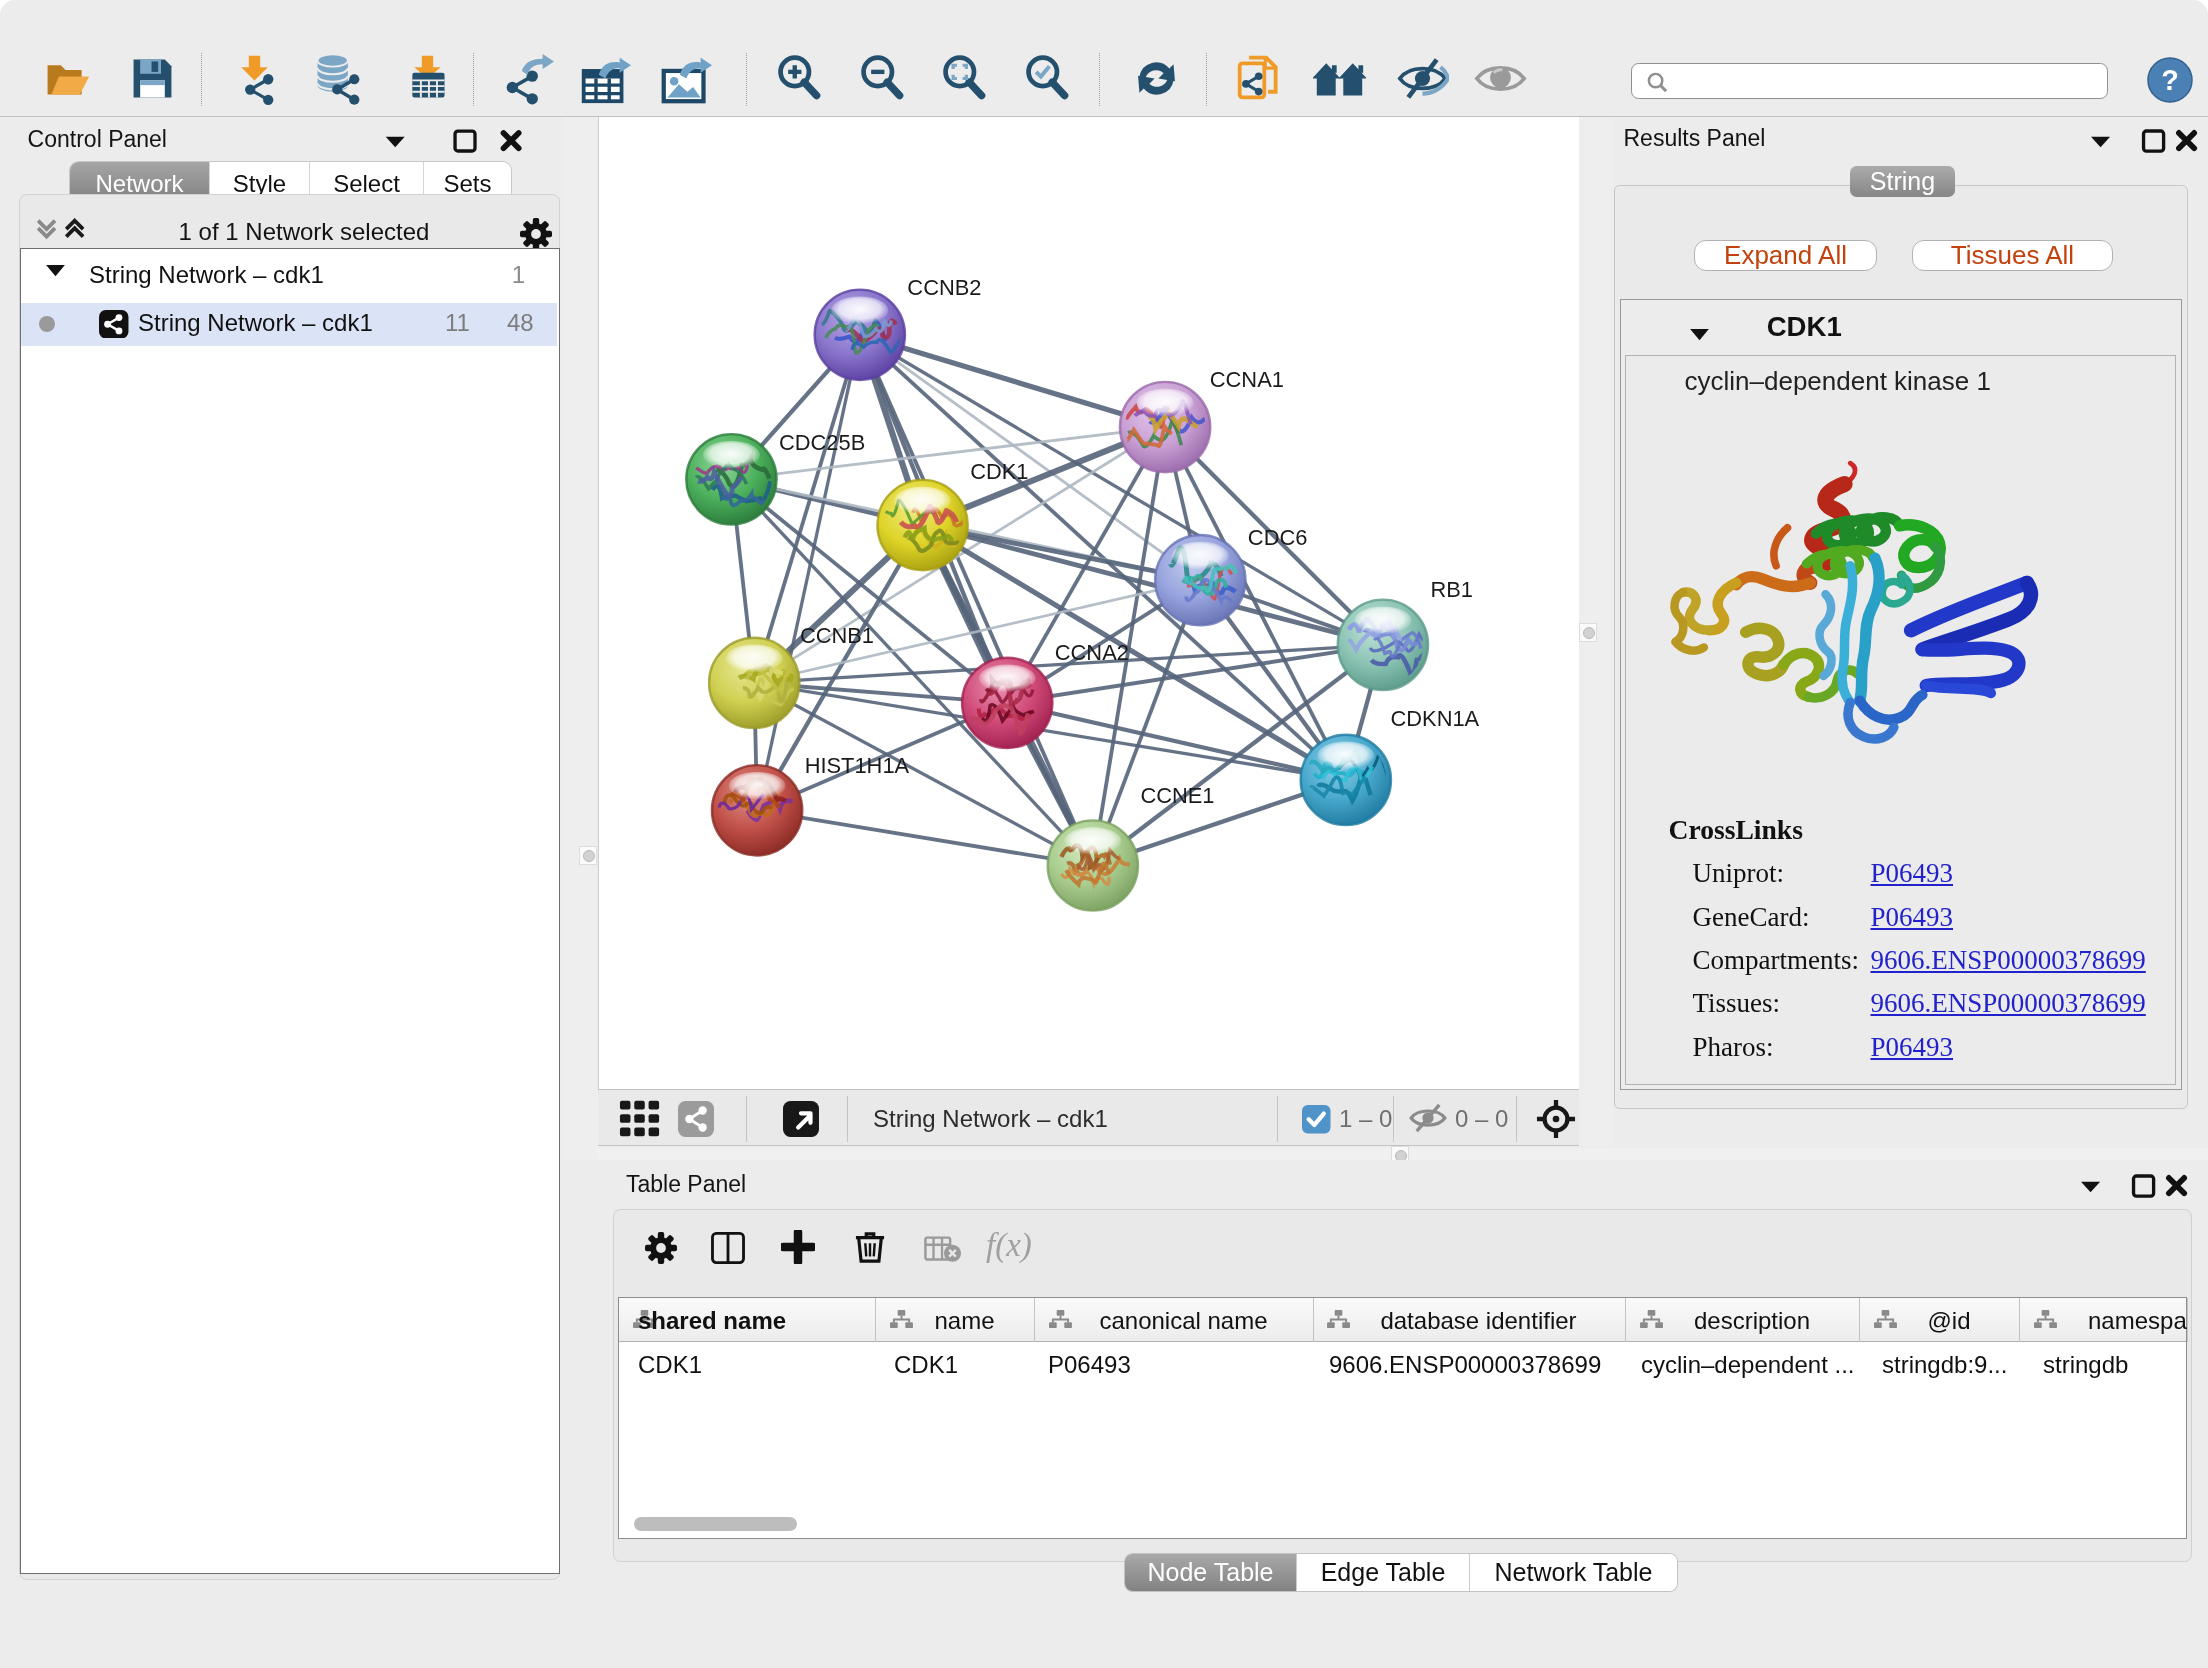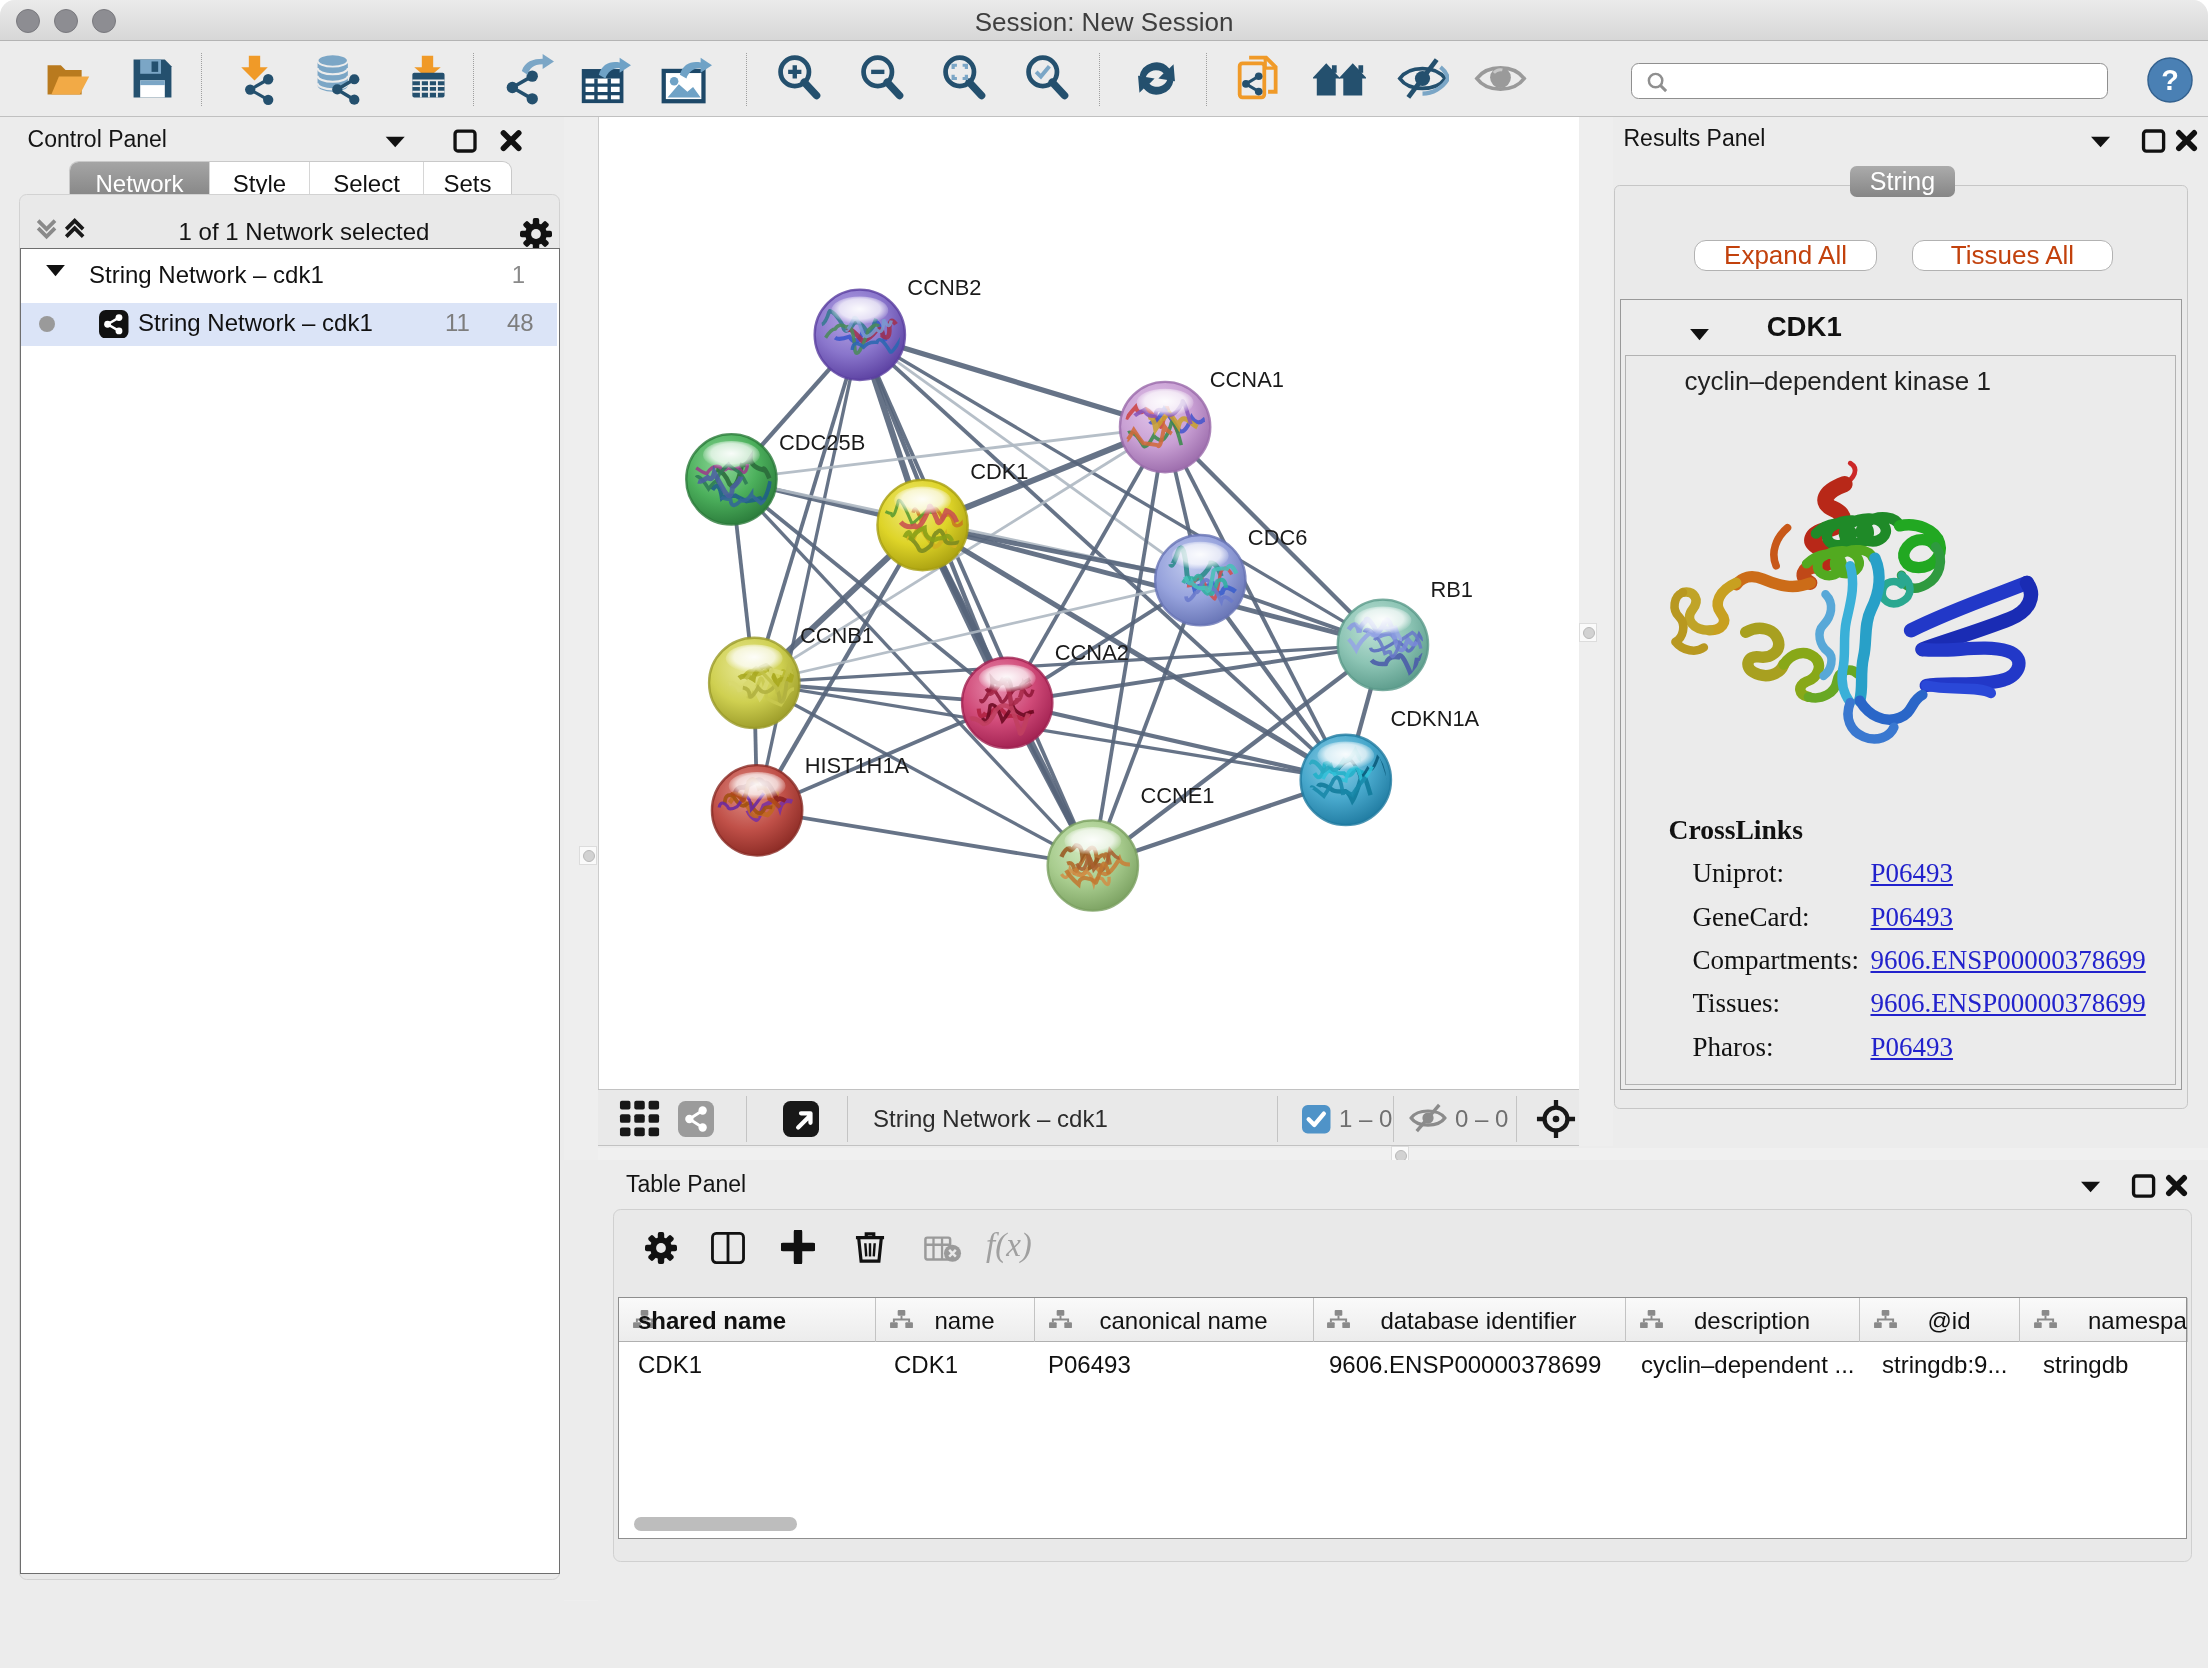--- a/index.html
+++ b/index.html
@@ -34,26 +34,20 @@
 .rbtn { position:absolute; background:#fff; border:1.9px solid #b2b2b2; border-radius:12px; font-size:26px; color:#c2410c; text-align:center; }
 
 .thc { position:absolute; top:0; height:44px; border-right:1px solid #c3c3c3; overflow:hidden; }
 .serif { font-family:"Liberation Serif", serif; }
 a.lnk { color:#2222cc; text-decoration:underline; font-family:"Liberation Serif", serif; }
 </style>
 </head>
 <body>
 <div class="win">
 
-  <div class="titlebar">
-    <div class="tl" style="left:16px;"></div>
-    <div class="tl" style="left:54px;"></div>
-    <div class="tl" style="left:92px;"></div>
-    <div class="title">Session: New Session</div>
-  </div>
 
   <div class="toolbar" id="toolbar">
       <svg class="ticon" style="left:40px;" width="53" height="53" viewBox="0 0 56 56">
         <path d="M8 14 L22 14 L27 19 L44 19 L44 45 L8 45 Z" fill="#b97a1e"></path>
 <path d="M12 45 L20 26 L52 26 L42 45 Z" fill="#f2aa46"></path>
       </svg>
       <svg class="ticon" style="left:126px;" width="53" height="53" viewBox="0 0 56 56">
         <path d="M8 8 L41 8 L48 15 L48 48 L8 48 Z" fill="#24506e"></path>
 <rect x="15" y="8" width="22" height="15" fill="#7ba6c6"></rect>
 <rect x="27" y="10" width="7" height="11" fill="#24506e"></rect>
@@ -768,16 +762,21 @@
           <div class="abs" style="left:275px; top:7.6px;">CDK1</div>
           <div class="abs" style="left:429px; top:7.6px;">P06493</div>
           <div class="abs" style="left:710px; top:7.6px;">9606.ENSP00000378699</div>
           <div class="abs" style="left:1022px; top:7.6px;">cyclin–dependent ...</div>
           <div class="abs" style="left:1263px; top:7.6px;">stringdb:9...</div>
           <div class="abs" style="left:1424px; top:7.6px;">stringdb</div>
         </div>
       <div class="abs" style="left:15px; top:219px; width:163px; height:14.3px; background:#bdbdbd; border-radius:7.6px;"></div>
     </div>
 
+    <div class="abs" style="left:561px; top:394px; height:37px; border-radius:7.6px; overflow:hidden; display:flex; box-shadow:0 0 0 1px #c2c2c2;">
+      <div style="width:171px; background:linear-gradient(#a9a9a9,#828282); color:#fff; font-size:25px; line-height:37px; text-align:center;">Node Table</div>
+      <div style="width:173px; background:#fff; color:#111; font-size:25px; line-height:37px; text-align:center; border-left:1px solid #ccc;">Edge Table</div>
+      <div style="width:208px; background:#fff; color:#111; font-size:25px; line-height:37px; text-align:center; border-left:1px solid #ccc;">Network Table</div>
+    </div>
   </div>
 
 </div>
 
 
 </body></html>

